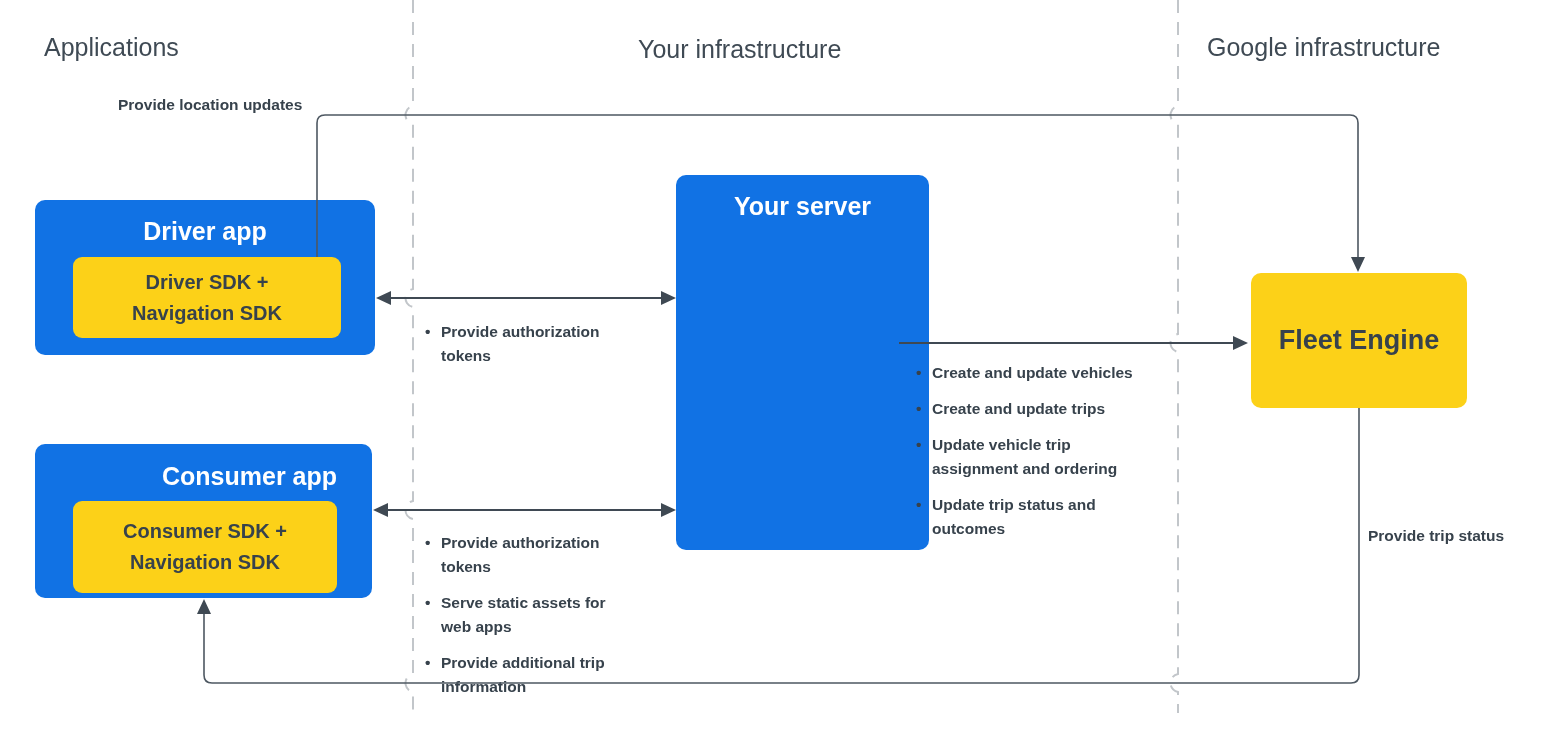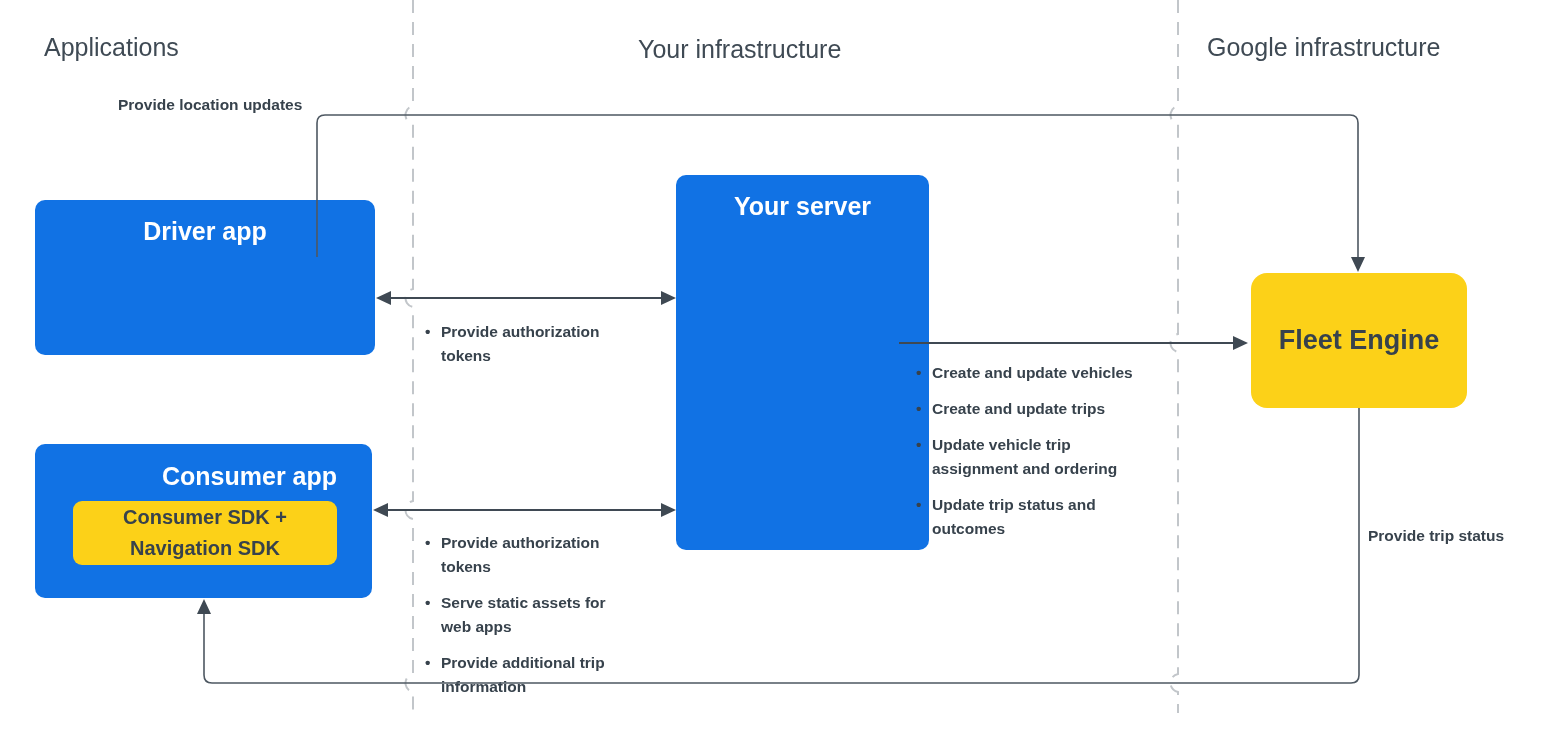--- a/index.html
+++ b/index.html
@@ -51,34 +51,37 @@
 </style>
 </head>
 <body>
 
 <div class="abs col-header" style="left:44px;top:33px;">Applications</div>
 <div class="abs col-header" style="left:638px;top:35px;">Your infrastructure</div>
 <div class="abs col-header" style="left:1207px;top:33px;">Google infrastructure</div>
 
 <div class="abs blue-box" style="left:35px;top:200px;width:340px;height:155px;">
   <div class="blue-title abs" style="top:17px;left:0;text-align:center;">Driver app</div>
+  <div class="yellow-box abs" style="left:38px;top:57px;width:268px;height:81px;">
+    <div class="sdk-label" style="max-width:200px;">Driver SDK + Navigation SDK</div>
+  </div>
 </div>
 
 <div class="abs blue-box" style="left:35px;top:444px;width:337px;height:154px;">
   <div class="blue-title abs" style="top:18px;left:0;margin-left:46px;">Consumer app</div>
-  <div class="yellow-box abs" style="left:38px;top:57px;width:264px;height:64px;">
+  <div class="yellow-box abs" style="left:38px;top:57px;width:264px;height:92px;">
     <div class="sdk-label" style="max-width:210px;">Consumer SDK + Navigation SDK</div>
   </div>
 </div>
 
 <div class="abs blue-box" style="left:676px;top:175px;width:253px;height:375px;">
   <div class="blue-title abs" style="top:17px;left:0;">Your server</div>
 </div>
 
-<div class="abs yellow-box" style="left:1251px;top:273px;width:216px;height:135px;border-radius:16px;">
+<div class="abs yellow-box" style="left:1251px;top:273px;width:216px;height:135px;border-radius:10px;">
   <div class="fleet-label">Fleet Engine</div>
 </div>
 
 <div class="abs edge-label" style="left:118px;top:96px;">Provide location updates</div>
 <div class="abs edge-label" style="left:1368px;top:527px;">Provide trip status</div>
 
 <ul class="bullets abs" style="left:425px;top:308px;width:212px;">
   <li>Provide authorization tokens</li>
 </ul>
 

